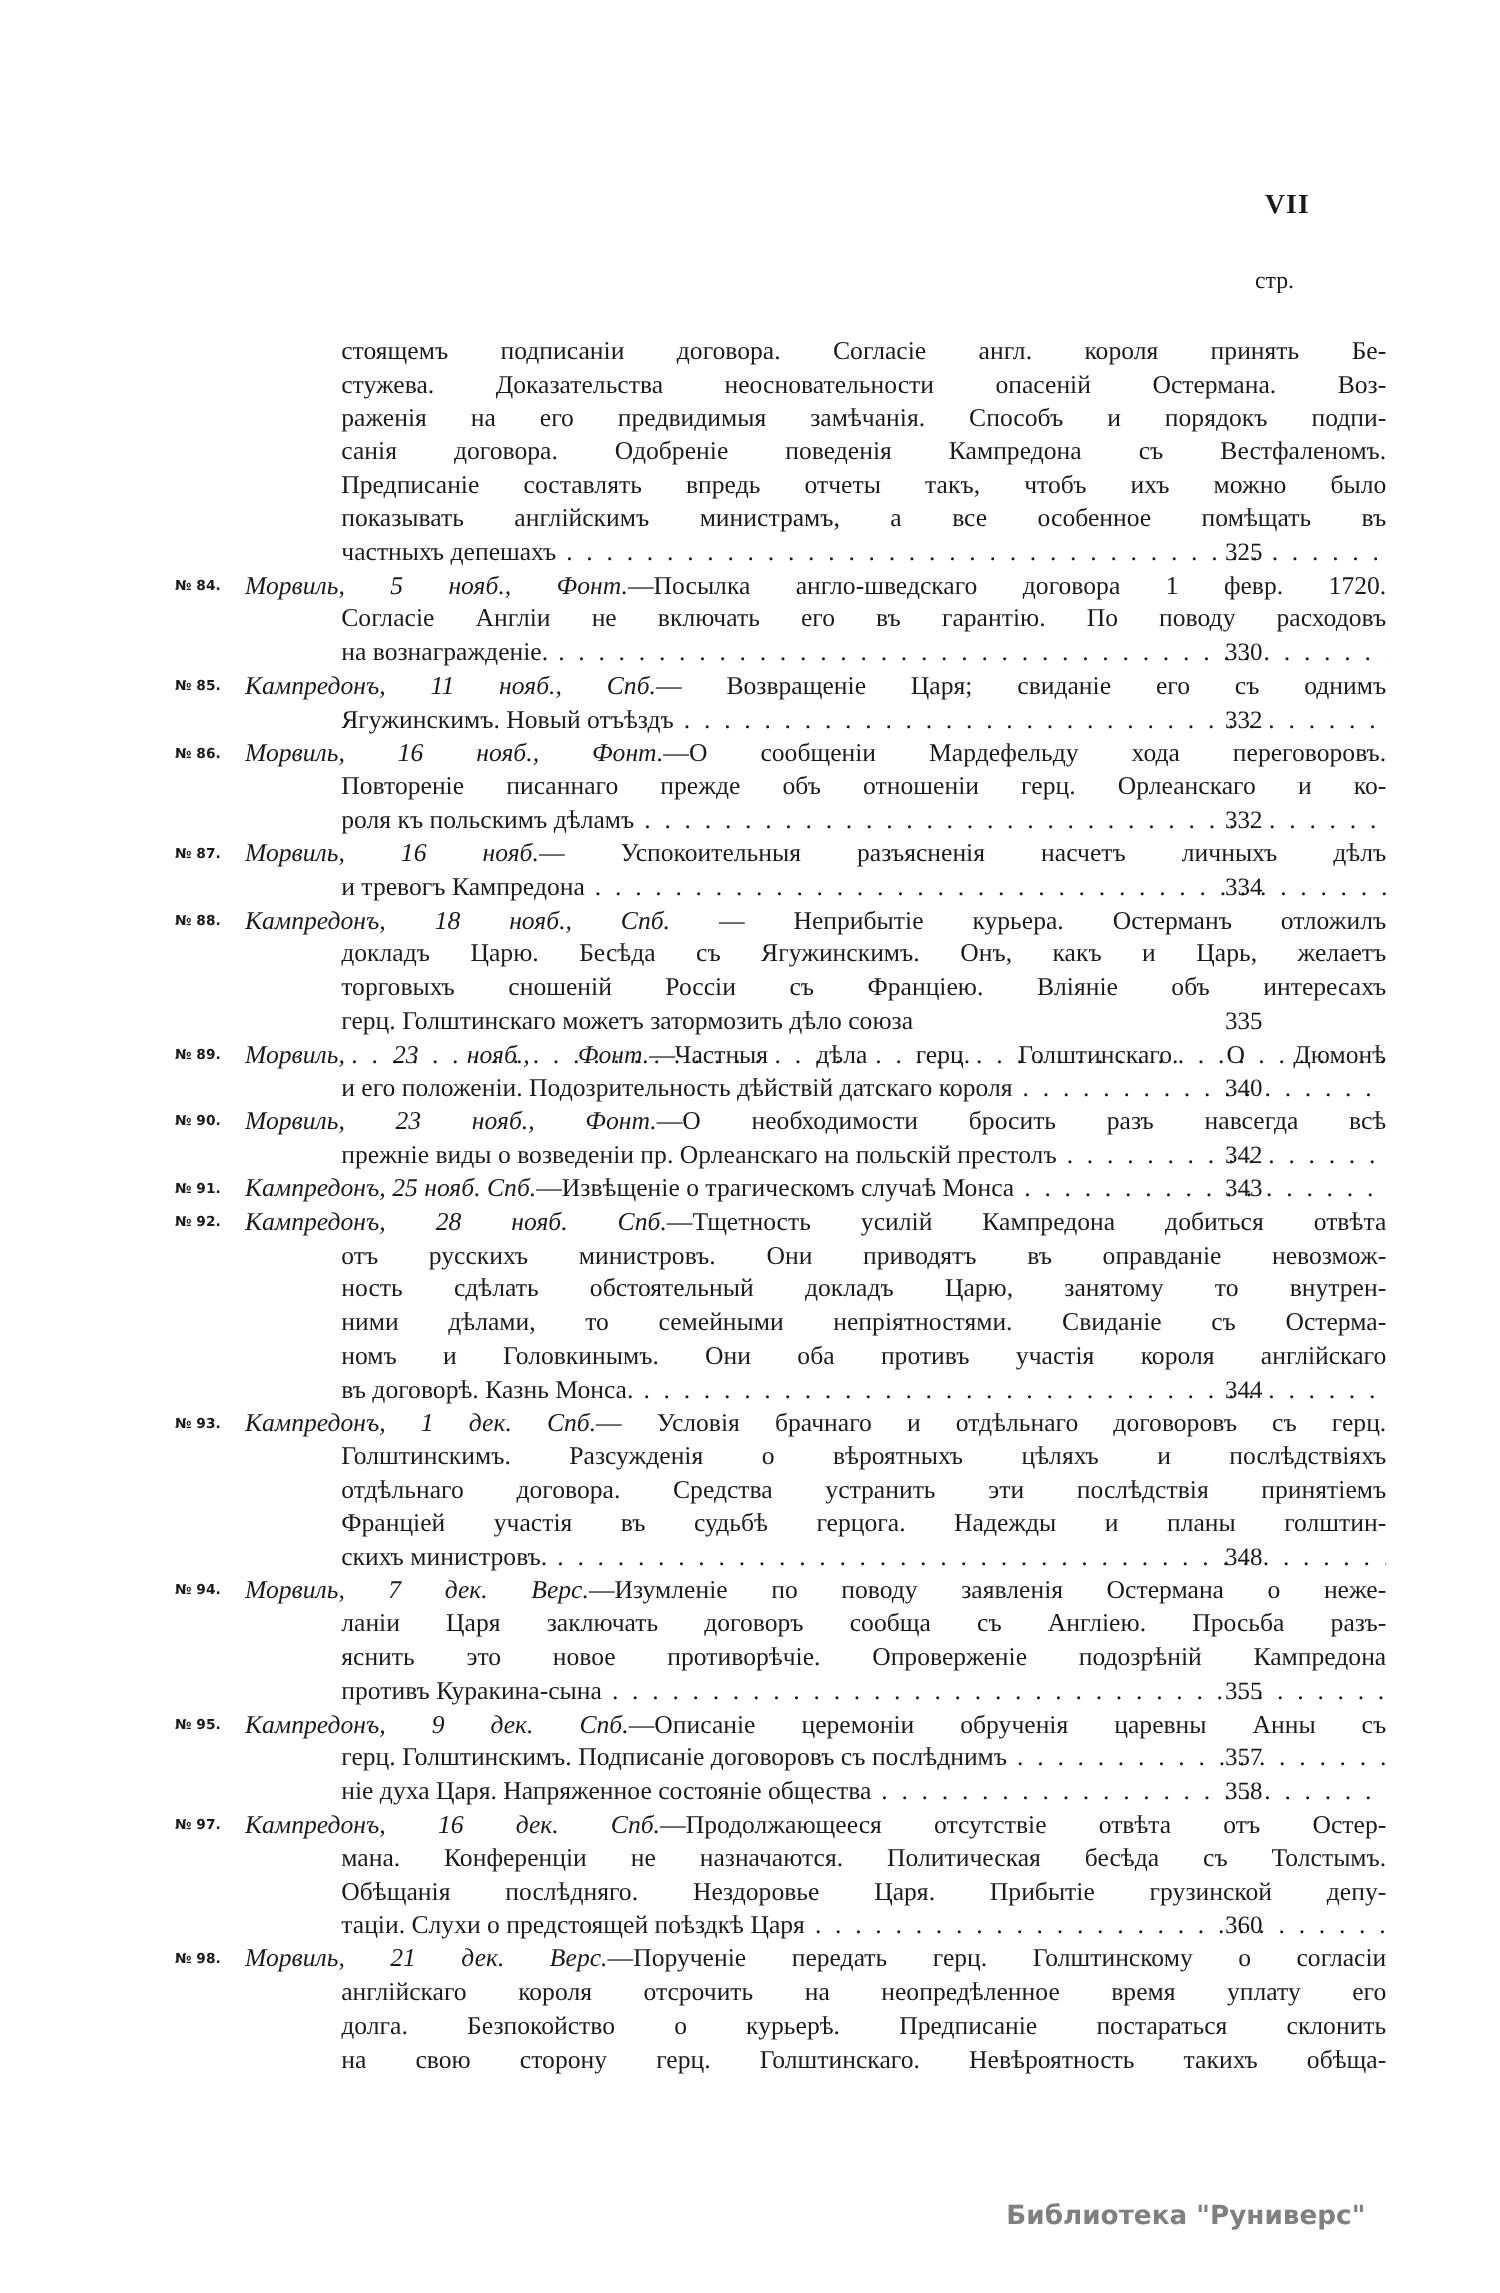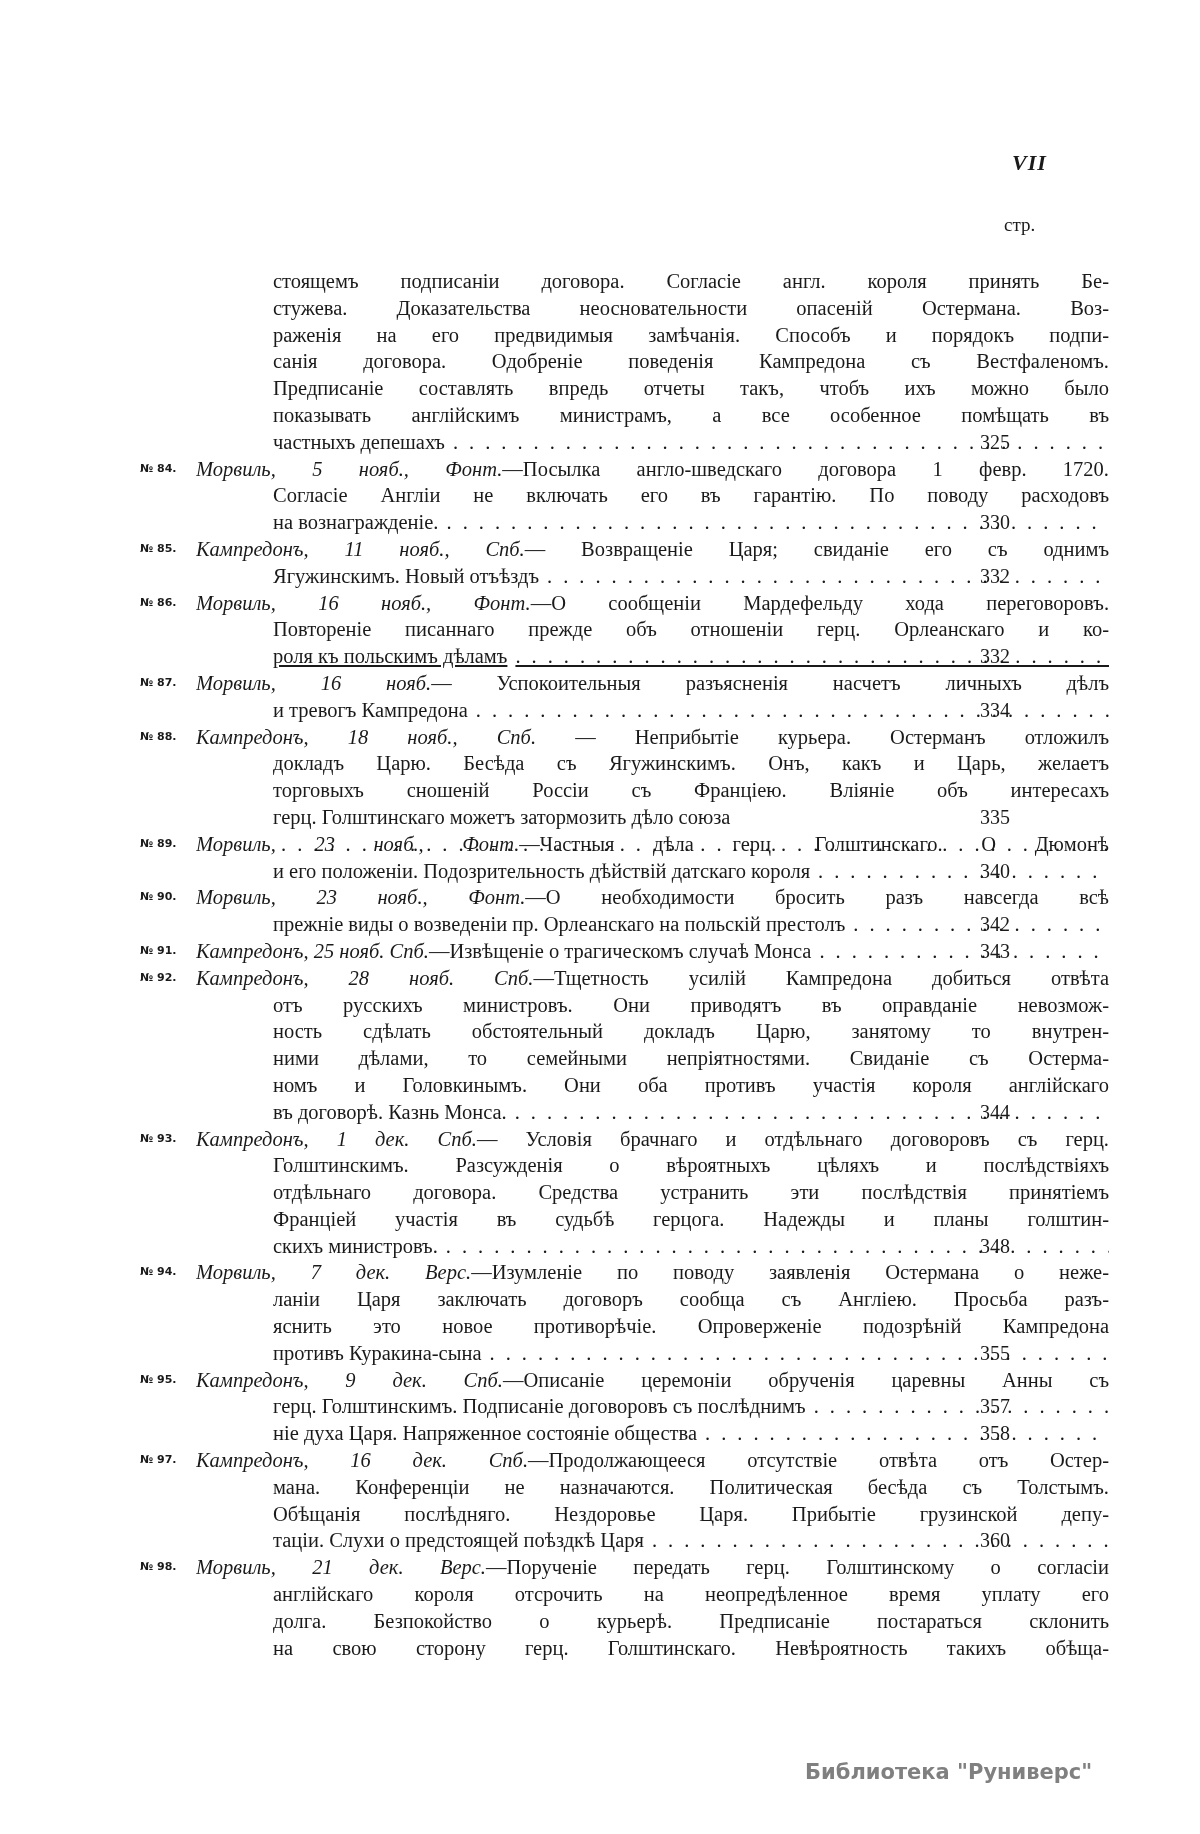--- a/index.html
+++ b/index.html
@@ -6,21 +6,21 @@
   body {
     width: 1200px; height: 1834px;
     background: #ffffff;
     position: relative;
     overflow: hidden;
     font-family: "Liberation Serif", "DejaVu Serif", serif;
     color: #1a1a1a;
   }
   .page-number {
     position: absolute; left: 1012px; top: 150px;
-    font-size: 22px; font-weight: bold; letter-spacing: 1px; font-style: italic;
+    font-size: 22px; font-weight: bold; letter-spacing: 1px;
   }
   .page-col-label {
     position: absolute; left: 1004px; top: 214px;
     font-size: 19px;
   }
   .toc {
     position: absolute; left: 140px; top: 236px; width: 900px; margin-top: 32px;
   }
   .line {
     position: relative; height: 26.8px; line-height: 26.8px;
@@ -111,21 +111,21 @@
       <span class="pg">332</span>
     </div>
     <div class="line first">
       <span class="num">№ 86.</span>
       <span class="txt"><i>Морвиль, 16 нояб., Фонт.</i><span>—О сообщеніи Мардефельду хода переговоровъ.</span></span>
     </div>
     <div class="line">
       <span class="txt"><span>Повтореніе писаннаго прежде объ отношеніи герц. Орлеанскаго и ко-</span></span>
     </div>
     <div class="line last">
-      <span class="txt fill-row" style="display: flex; text-decoration: underline;">
+      <span class="txt fill-row" style="display: flex;">
         <span class="t"><span>роля къ польскимъ дѣламъ</span></span>
         <span class="d">..........................................................................</span>
       </span>
       <span class="pg">332</span>
     </div>
     <div class="line first">
       <span class="num">№ 87.</span>
       <span class="txt"><i>Морвиль, 16 нояб.</i><span>— Успокоительныя разъясненія насчетъ личныхъ дѣлъ</span></span>
     </div>
     <div class="line last">

